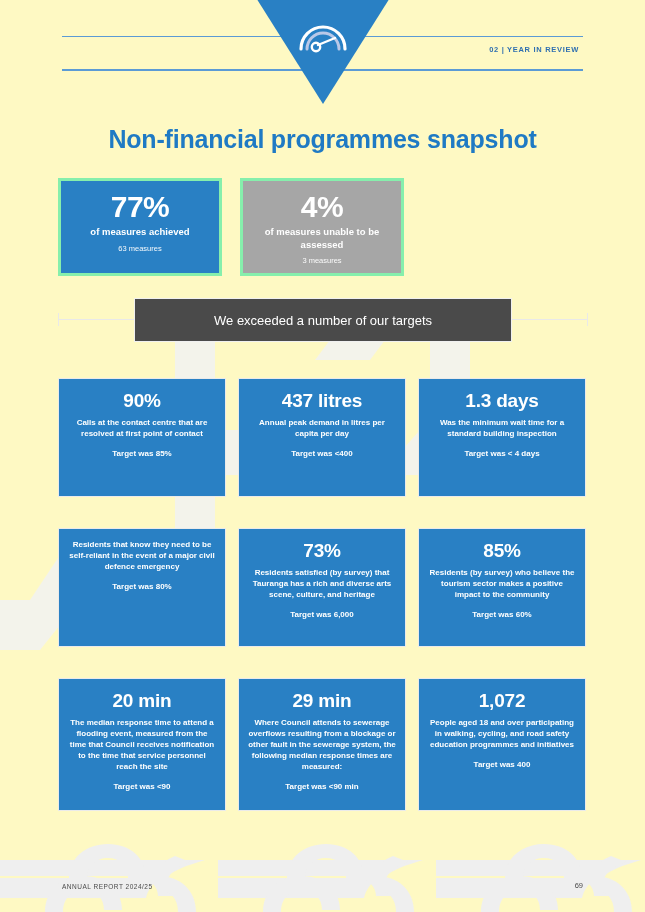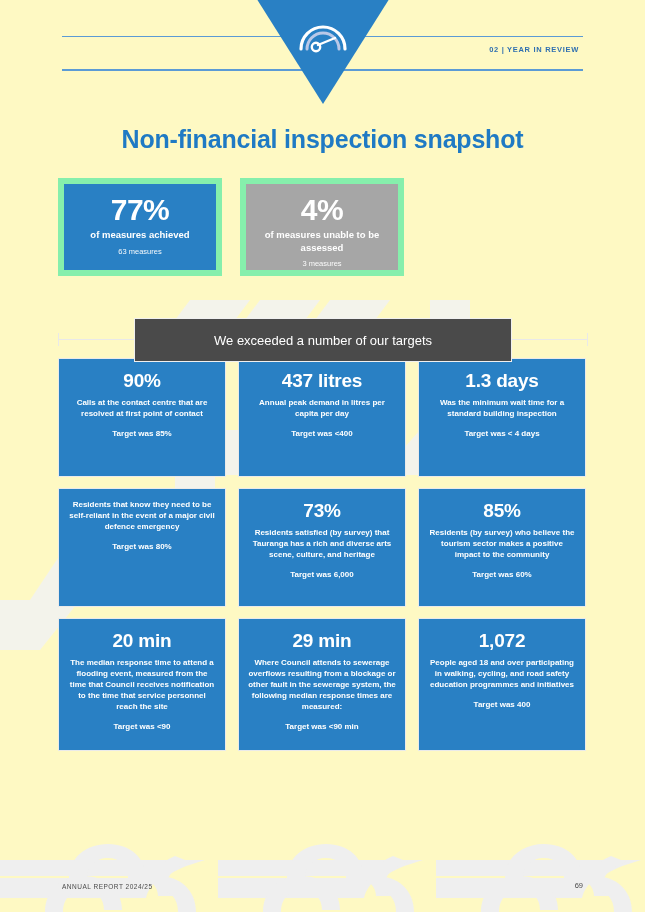--- a/index.html
+++ b/index.html
@@ -91,21 +91,21 @@
     display: flex;
     gap: 18px;
     z-index: 5;
   }
   .stat-card {
     width: 164px;
     height: 98px;
     padding: 9px 8px 0 8px;
     text-align: center;
     color: #ffffff;
-    border: 6px solid #86efac;
+    border: 3px solid #86efac;
   }
   .stat-card.blue   { background: #2980c4; }
   .stat-card.yellow { background: #f5b800; }
   .stat-card.grey   { background: #a6a6a6; }
   .stat-big {
     font-size: 30px;
     font-weight: bold;
     line-height: 34px;
     letter-spacing: -0.5px;
   }
@@ -121,21 +121,20 @@
     margin-top: 4px;
     opacity: 0.95;
   }
 
   
   .banner-wrap {
     position: absolute;
     left: 58px; top: 298px;
     width: 530px; height: 44px;
     z-index: 6;
-    margin-top: 20px;
   }
   .banner-line {
     position: absolute;
     top: 21px;
     height: 1px;
     background: #e9e9e9;
   }
   .banner-line.left  { left: 0; width: 92px; }
   .banner-line.right { right: 0; width: 92px; }
   .banner-cap {
@@ -173,20 +172,21 @@
     display: flex;
     gap: 12px;
   }
   .card {
     width: 168px;
     background: #2980c4;
     border: 1px solid #eaeaea;
     color: #ffffff;
     text-align: center;
     padding: 10px 9px 12px 9px;
+    margin-top: 20px;
   }
   .grid-row.r1 .card, .grid-row.r2 .card { height: 119px; }
   .grid-row.r3 .card { height: 133px; }
   .card-value {
     font-size: 19px;
     font-weight: bold;
     line-height: 24px;
     letter-spacing: -0.2px;
     margin-bottom: 4px;
   }
@@ -254,21 +254,21 @@
     <div class="header-tri"></div>
     <svg class="gauge-icon" viewBox="0 0 54 38">
       <path d="M5 33 A22 22 0 0 1 49 33" fill="none" stroke="#ffffff" stroke-width="3.2" stroke-linecap="round"></path>
       <path d="M11 33 A16 16 0 0 1 43 33" fill="none" stroke="#b9c8e8" stroke-width="3" stroke-linecap="round"></path>
       <circle cx="20" cy="31" r="4.2" fill="none" stroke="#ffffff" stroke-width="2.4"></circle>
       <line x1="22" y1="29" x2="39" y2="22" stroke="#ffffff" stroke-width="2.4" stroke-linecap="round"></line>
     </svg>
     <div class="header-label">02 | YEAR IN REVIEW</div>
   </div>
 
-  <div class="title">Non-financial inspection snapshot</div>
+  <div class="title">Non-financial programmes snapshot</div>
 
   <div class="stat-row">
     <div class="stat-card blue">
       <div class="stat-big">77%</div>
       <div class="stat-label">of measures achieved</div>
       <div class="stat-sub">63 measures</div>
     </div>
     <div class="stat-card grey">
       <div class="stat-big">4%</div>
       <div class="stat-label">of measures unable to be assessed</div>

